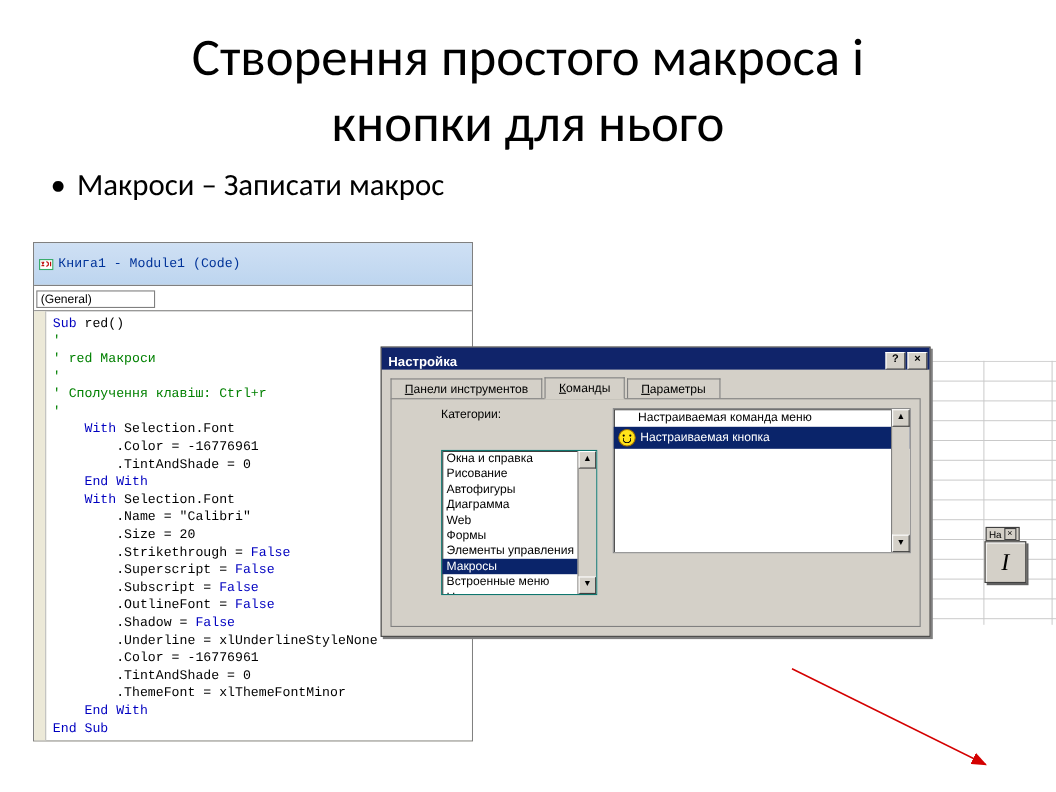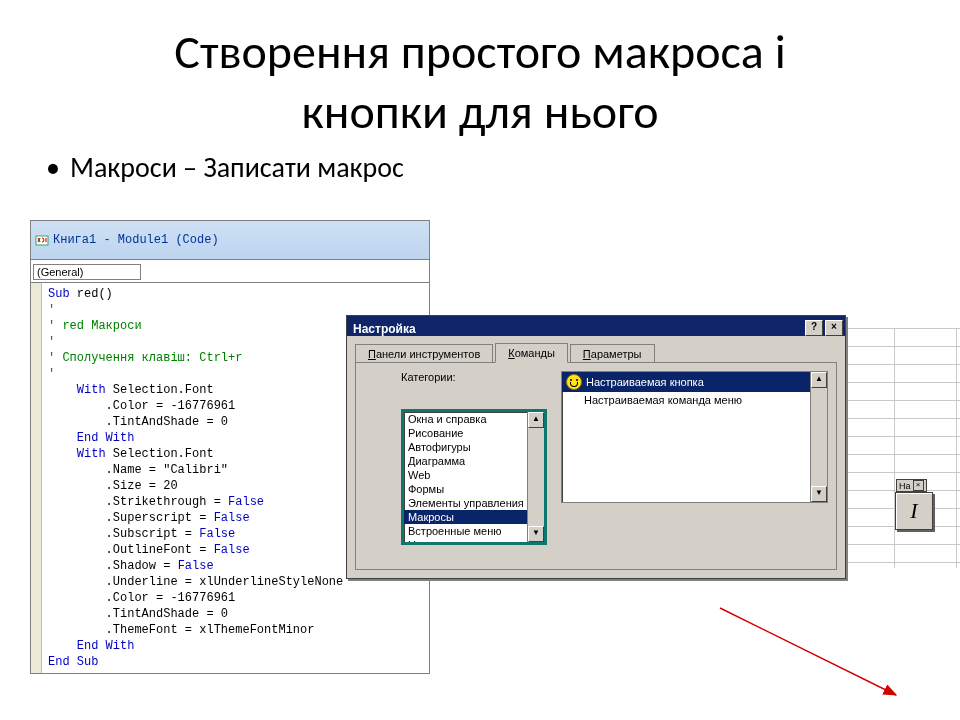--- a/index.html
+++ b/index.html
@@ -160,21 +160,21 @@
   min-height: 190px;
   background: #d4d0c8;
   position: relative;
 }
 .col-label { margin-bottom: 3px; }
 .two-cols { display: flex; gap: 14px; padding-left: 37px; }
 .listbox {
   width: 140px;
   height: 130px;
   background: #fff;
-  border: 3px solid #0f766e;
+  border: 1px solid #0f766e;
   box-shadow: inset 1px 1px 0 #404040;
   overflow: hidden;
   position: relative;
   font-size: 11px;
   margin-top: 26px;
 }
 .listbox .lb-item { padding: 1px 4px; white-space: nowrap; overflow: hidden; text-overflow: clip; }
 .listbox .lb-item.sel { background: #0a246a; color: #fff; }
 .lb-scroll {
   position: absolute; right: 0; top: 0;
@@ -343,29 +343,29 @@
             <div class="lb-item">Встроенные меню</div>
             <div class="lb-item">Новое меню</div>
             <div class="lb-scroll">
             <div class="scrbtn">▲</div>
             <div class="scrbtn">▼</div>
           </div>
         </div>
       </div>
       <div style="flex:1">
         <div class="cmd-list" id="cmd-list">
-          <div class="cmd-item sel">
+          <div class="cmd-item">
+              <span style="width: 14px; display: inline-block;"></span>
+              <span>Настраиваемая команда меню</span>
+            </div>
+            <div class="cmd-item sel">
               <span class="smiley">
                 <span class="mouth"></span>
               </span>
               <span>Настраиваемая кнопка</span>
-            </div>
-            <div class="cmd-item">
-              <span style="width: 14px; display: inline-block;"></span>
-              <span>Настраиваемая команда меню</span>
             </div>
             <div class="lb-scroll">
             <div class="scrbtn">▲</div>
             <div class="scrbtn">▼</div>
           </div>
         </div>
       </div>
     </div>
   </div>
 </div>

